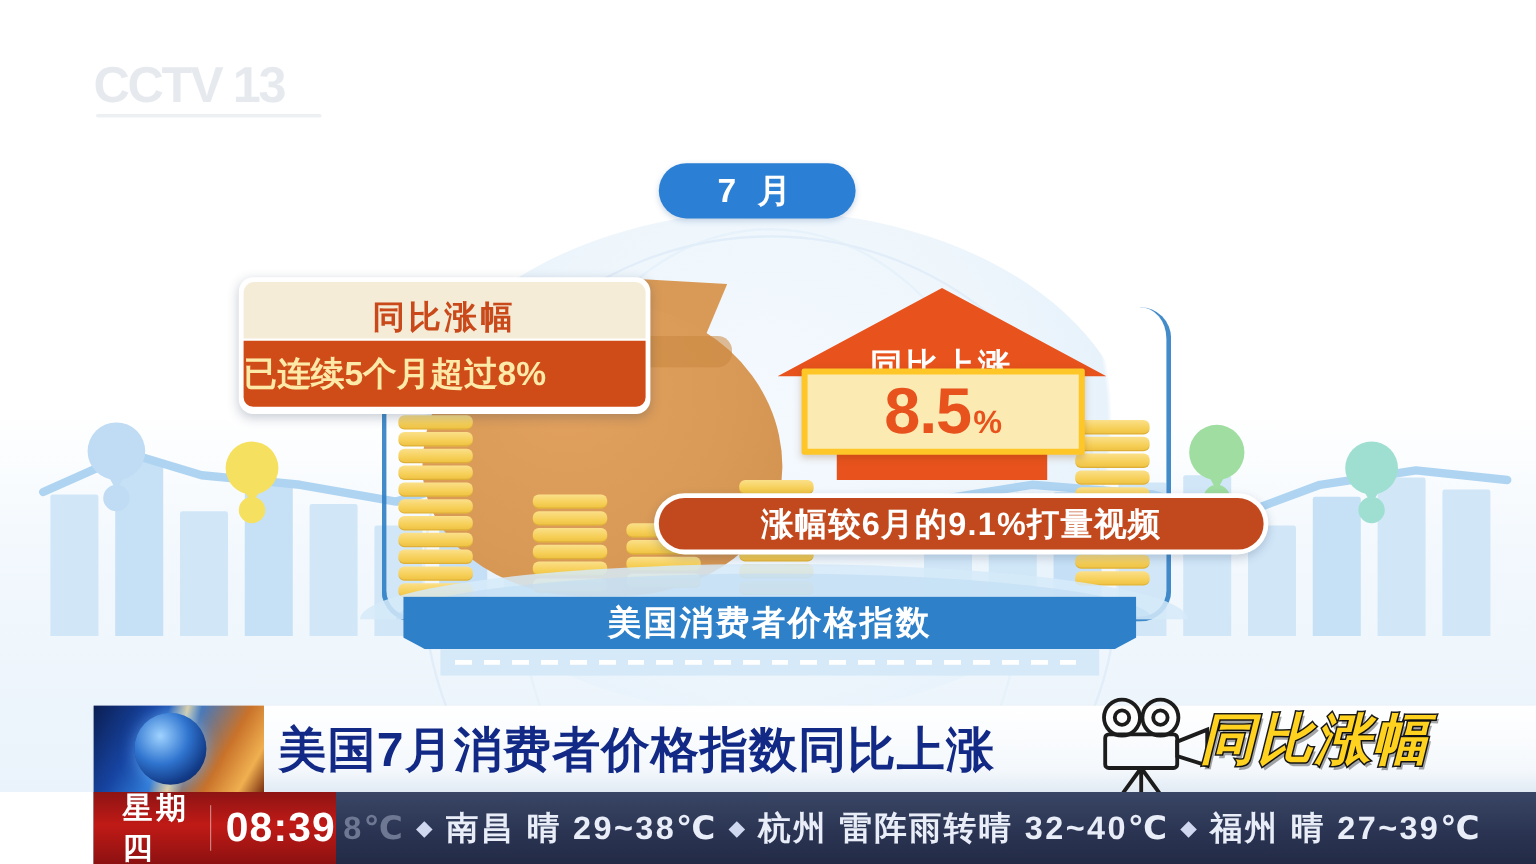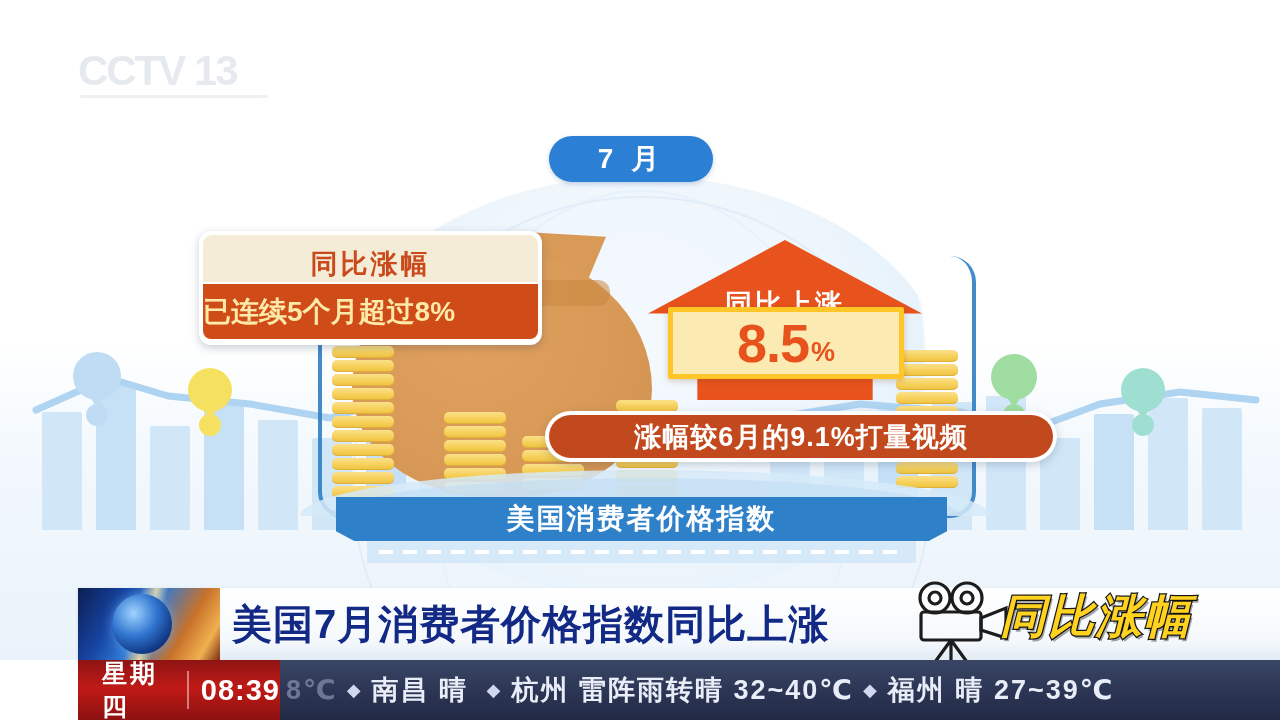--- a/index.html
+++ b/index.html
@@ -130,21 +130,21 @@
          paint-order:stroke fill;text-shadow:2px 3px 0 rgba(0,0,0,.35);white-space:nowrap;}
 
   
   .ticker{position:absolute;left:78px;top:660px;width:1202px;height:60px;
           background:linear-gradient(180deg,#3a4665 0%,#2b3553 55%,#222a45 100%);}
   .tk-red{position:absolute;left:78px;top:660px;width:202px;height:60px;
           background:linear-gradient(180deg,#8e1414 0%,#c01a16 46%,#8c1111 100%);
           display:flex;align-items:center;}
   .tk-day{color:#fff;font-size:25px;font-weight:700;letter-spacing:3px;padding-left:24px;}
   .tk-div{width:2px;height:38px;background:rgba(255,255,255,.45);margin:0 12px;}
-  .tk-time{color:#ffffff;font-size:29px;font-weight:700;letter-spacing:1px;}
+  .tk-time{color:#ffffff;font-size:34px;font-weight:700;letter-spacing:1px;}
   .tk-text{position:absolute;left:286px;top:660px;height:60px;display:flex;align-items:center;
            color:#e8edf8;font-size:27px;font-weight:700;letter-spacing:2px;white-space:nowrap;}
   .tk-text .fade{color:#6f7893;}
   .tk-text .dia{color:#cfd8ee;font-size:18px;padding:0 9px;}
 </style>
 </head>
 <body>
 
 <div id="stage">
 
@@ -325,20 +325,21 @@
   <div class="tk-red">
     <span class="tk-day">星期四</span>
     <span class="tk-div"></span>
     <span class="tk-time">08:39</span>
   </div>
   <div class="tk-text">
     <span class="fade">8℃</span>
     <span class="dia">◆</span>
     <span>南昌</span>&nbsp;
     <span>晴</span>&nbsp;
+    <span>29~38℃</span>
     <span class="dia">◆</span>
     <span>杭州</span>&nbsp;
     <span>雷阵雨转晴</span>&nbsp;
     <span>32~40℃</span>
     <span class="dia">◆</span>
     <span>福州</span>&nbsp;
     <span>晴</span>&nbsp;
     <span>27~39℃</span>
   </div>
 

